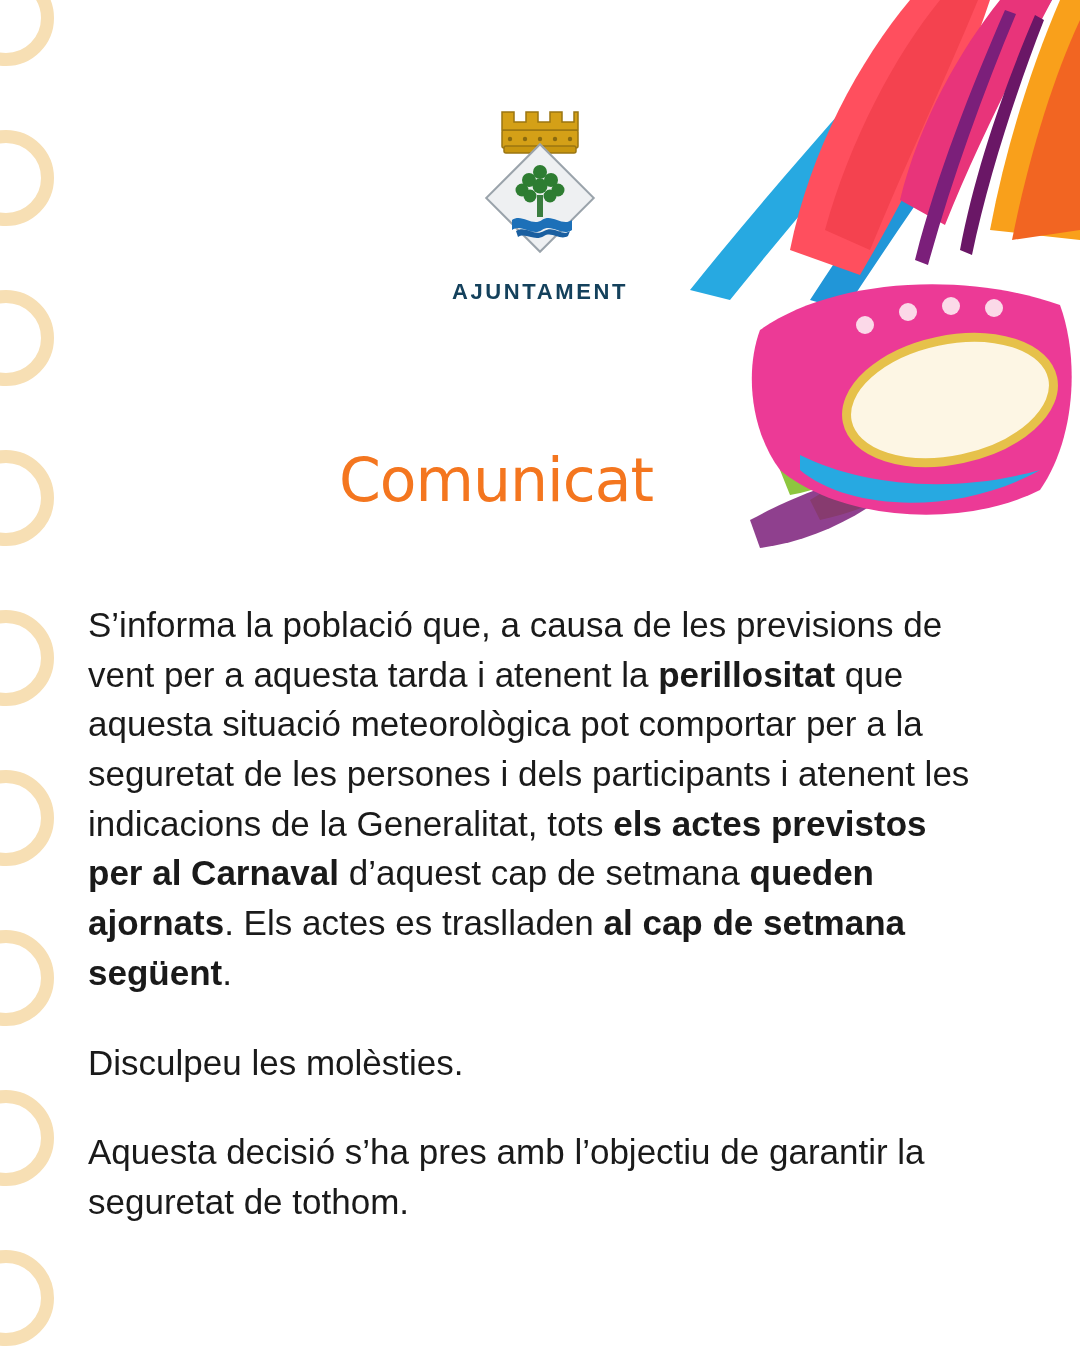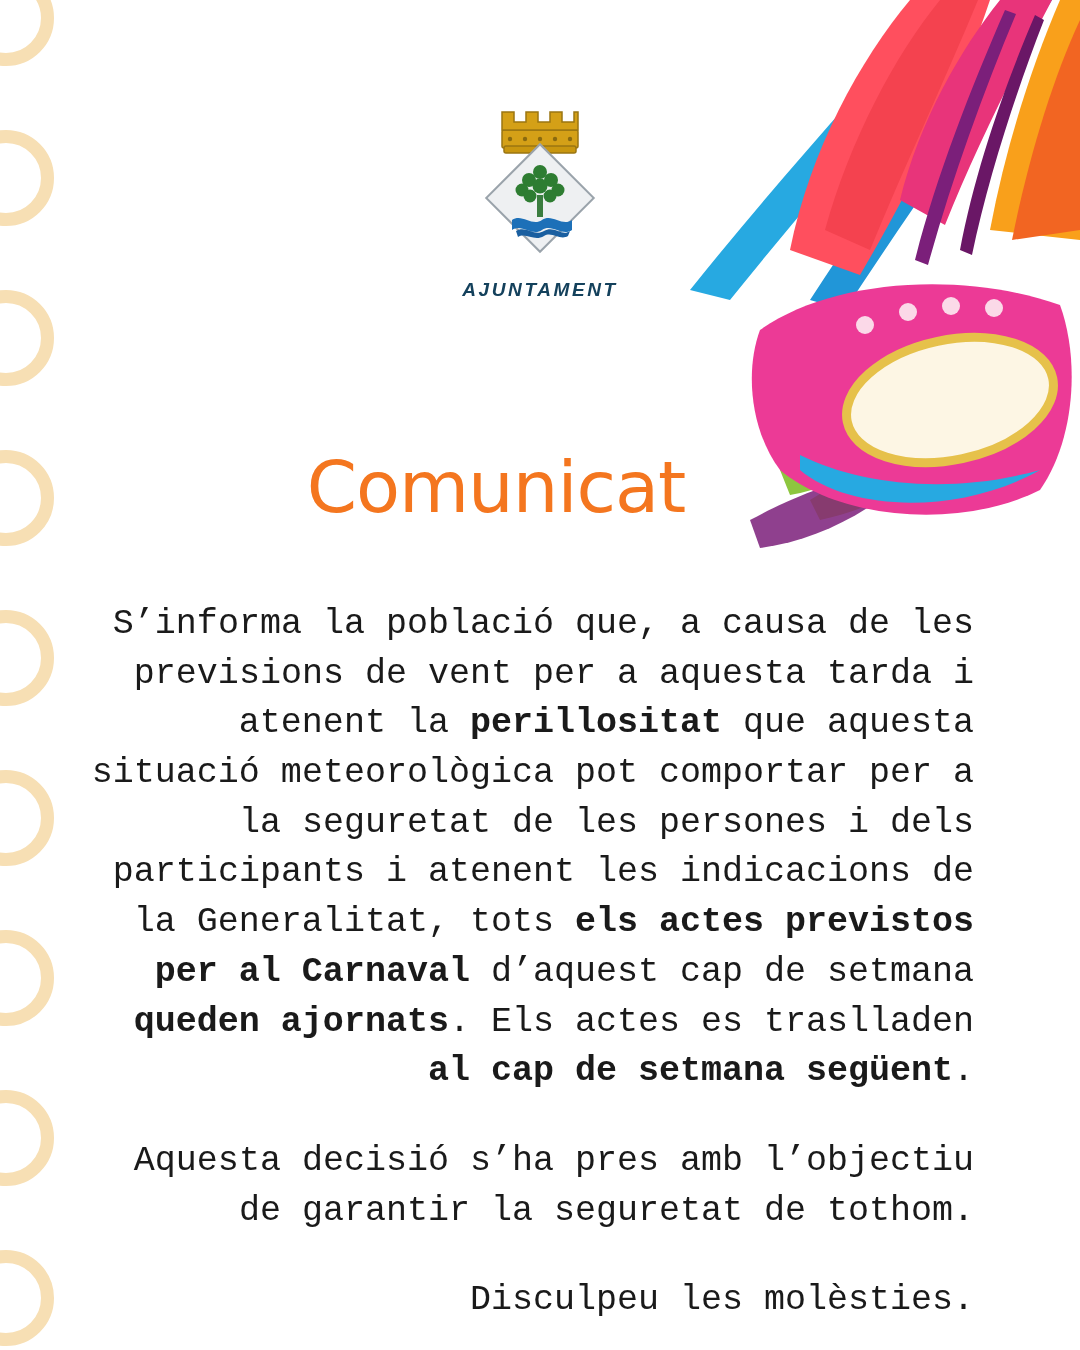--- a/index.html
+++ b/index.html
@@ -64,63 +64,62 @@
     text-align: center;
     z-index: 3;
   }
   .crest {
     width: 120px;
     height: 175px;
     margin: 0 auto;
   }
   .logo-sub {
     margin-top: 4px;
-    font-size: 19px;
+    font-size: 22px;
     letter-spacing: 2.6px;
     font-weight: bold;
     color: #14415c;
     font-family: "Liberation Sans", sans-serif;
-    font-style: italic;
   }
   .logo-main {
     margin-top: 2px;
     font-size: 35px;
     letter-spacing: 0.5px;
     font-weight: bold;
     color: #14415c;
     font-family: "Liberation Sans", sans-serif;
   }
 
   
   .title {
     position: absolute;
     top: 445px;
     left: 0;
     width: 992px;
     text-align: center;
-    font-size: 72px;
+    font-size: 60px;
     font-weight: normal;
     color: #f4761f;
     letter-spacing: -1px;
     z-index: 3;
     font-family: "DejaVu Sans", sans-serif;
   }
 
   
   .body-copy {
     position: absolute;
     top: 600px;
-    left: 74px;
+    left: 88px;
     width: 900px;
     z-index: 3;
-    text-align: right;
+    text-align: left;
     color: #1a1a1a;
     font-size: 35px;
     line-height: 1.42;
-    font-family: Liberation Mono, monospace;
+    font-family: Liberation Sans, sans-serif;
   }
   .para { margin: 0 0 40px 0; }
   .para:last-child { margin-bottom: 0; }
   .para b { font-weight: bold; }
 </style>
 </head>
 <body>
 
 <div class="poster">
 
@@ -208,17 +207,17 @@
         <path d="M36 131 C46 125 54 137 64 131 C74 125 82 137 90 131 L88 136 C80 141 72 131 64 136 C54 142 46 132 38 137 Z" fill="#1a5fa0"></path>
       </svg>
     </div>
     <div class="logo-sub">AJUNTAMENT</div>
   </div>
 
   <div class="title">Comunicat</div>
 
   <div class="body-copy">
     <p class="para"><span>S’informa la població que, a causa de les previsions de vent per a aquesta tarda i atenent la </span><b>perillositat</b><span> que aquesta situació meteorològica pot comportar per a la seguretat de les persones i dels participants i atenent les indicacions de la Generalitat, tots </span><b>els actes previstos per al Carnaval</b><span> d’aquest cap de setmana </span><b>queden ajornats</b><span>. Els actes es traslladen </span><b>al cap de setmana següent</b><span>.</span></p>
+    <p class="para"><span>Disculpeu les molèsties.</span></p>
     <p class="para"><span>Aquesta decisió s’ha pres amb l’objectiu de garantir la seguretat de tothom.</span></p>
-    <p class="para"><span>Disculpeu les molèsties.</span></p>
   </div>
 
 </div>
 
 </body></html>

